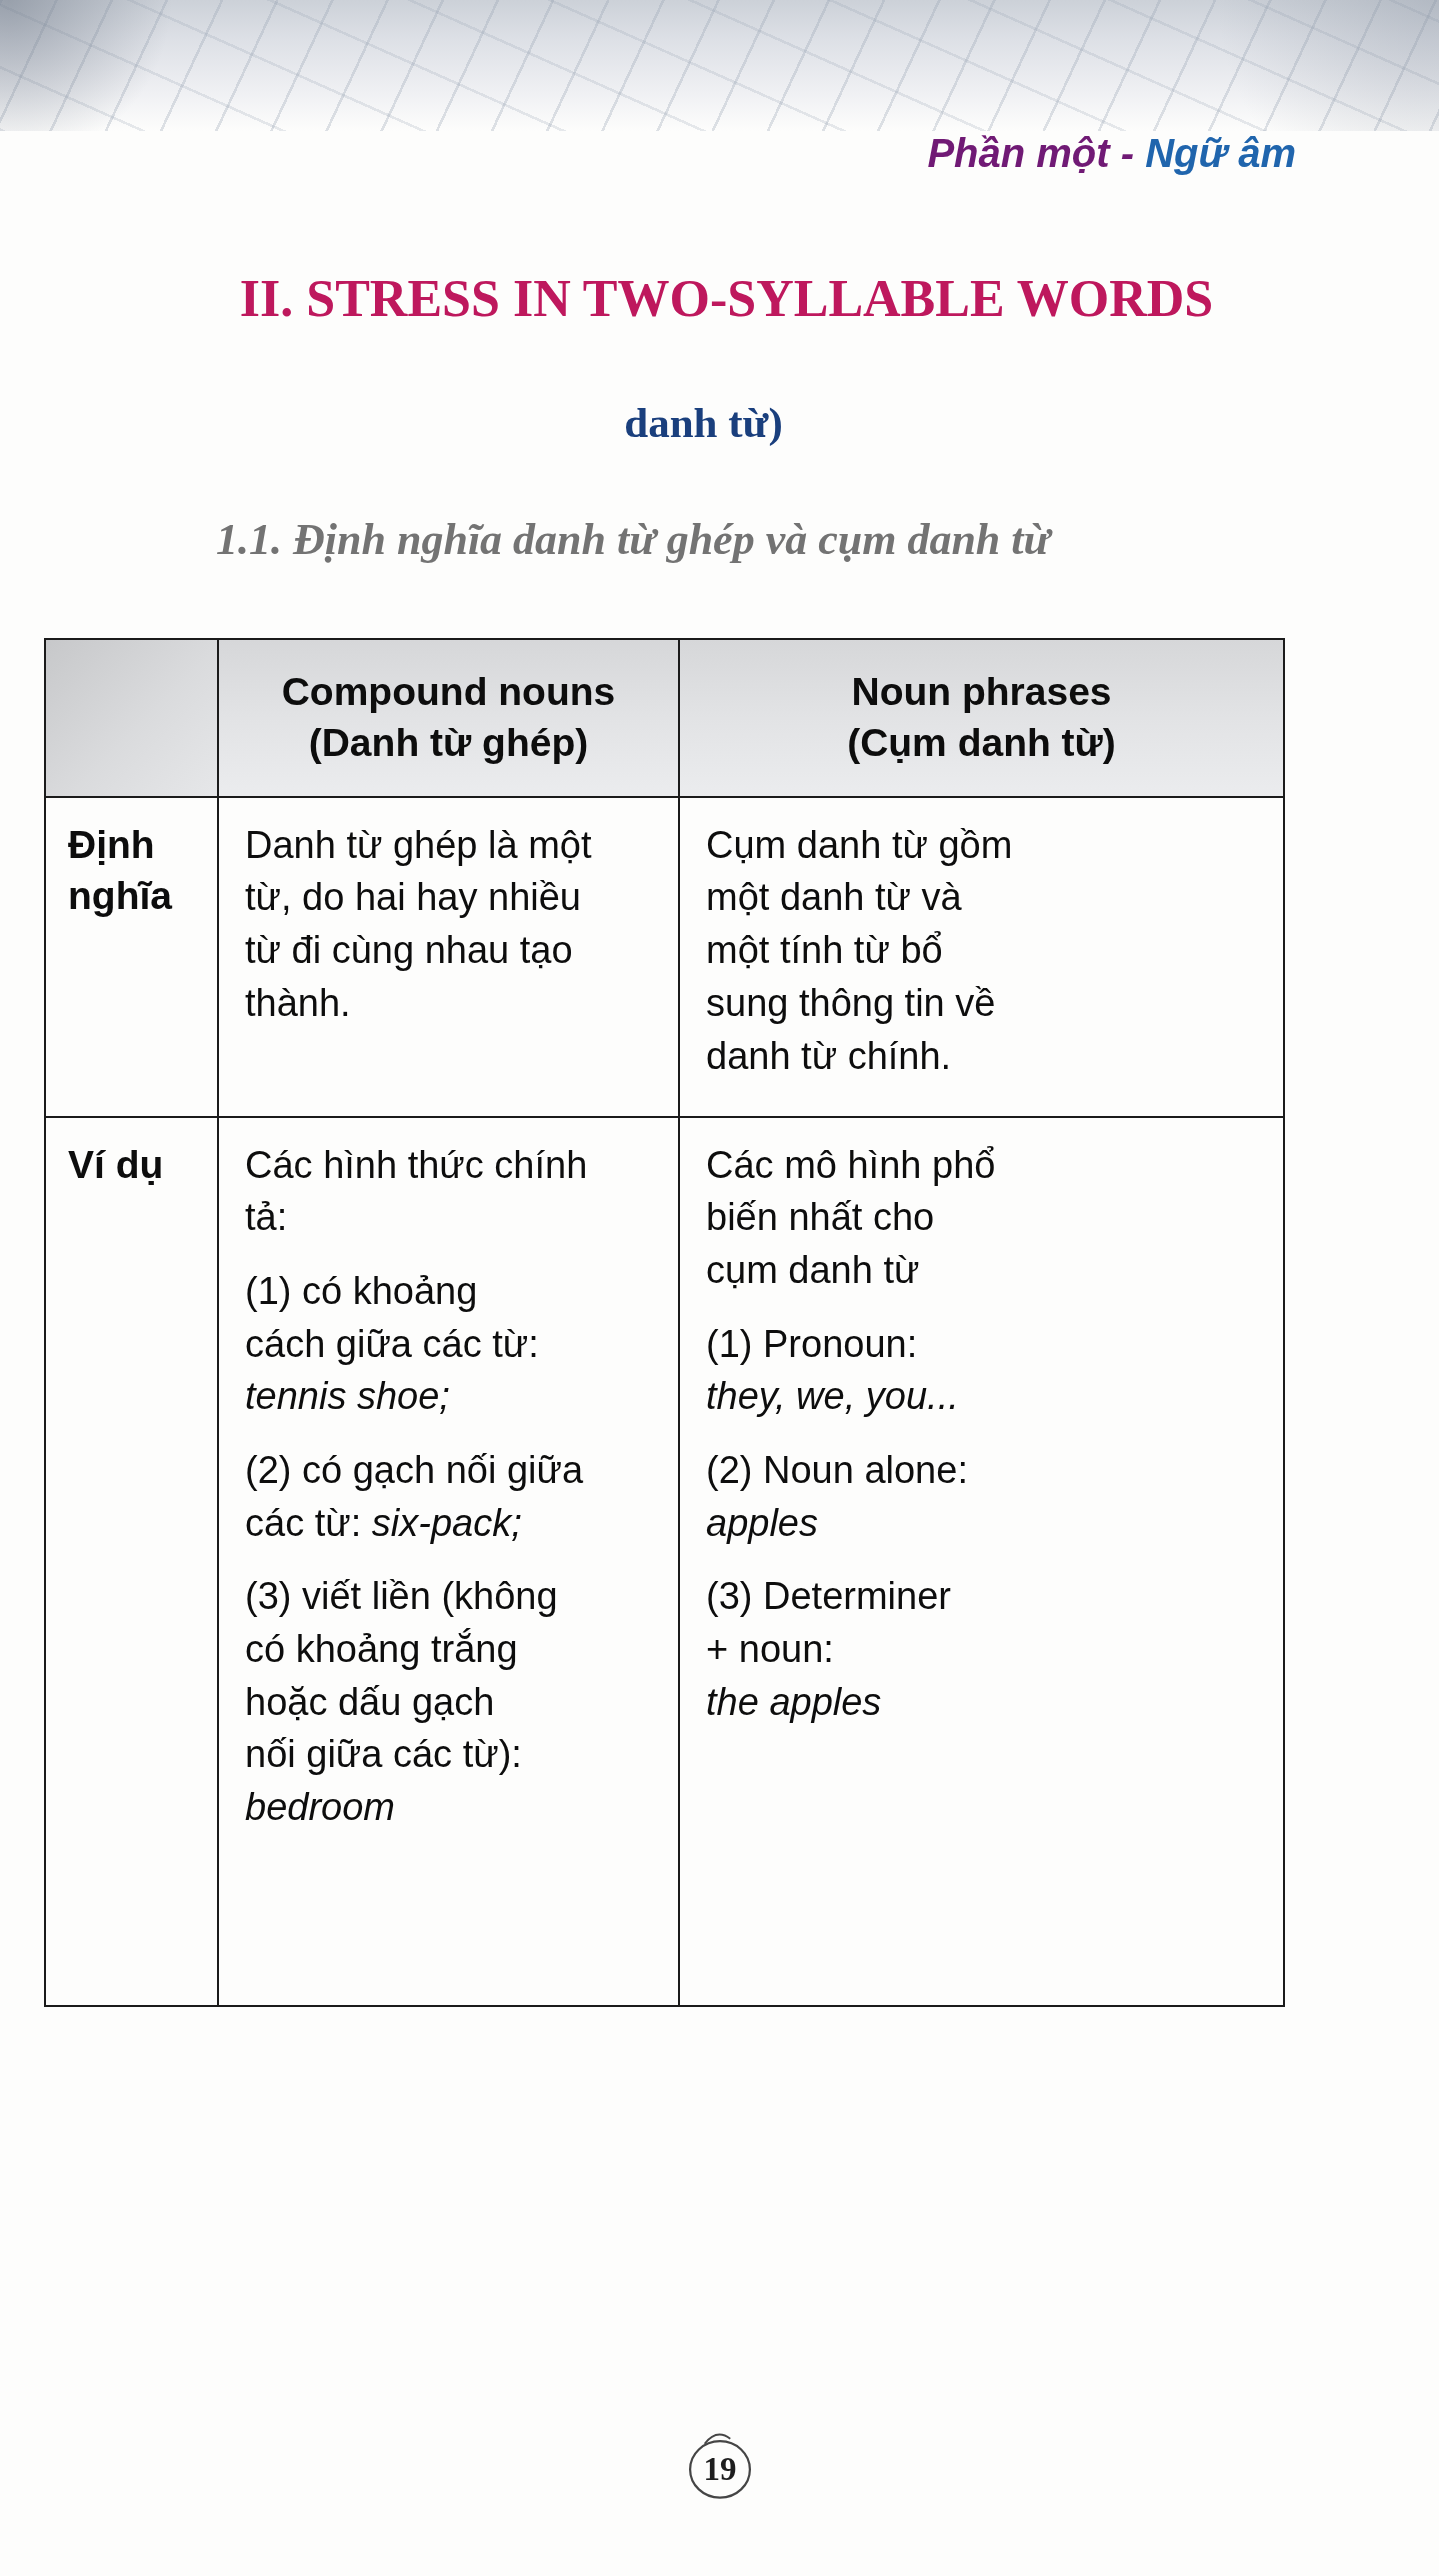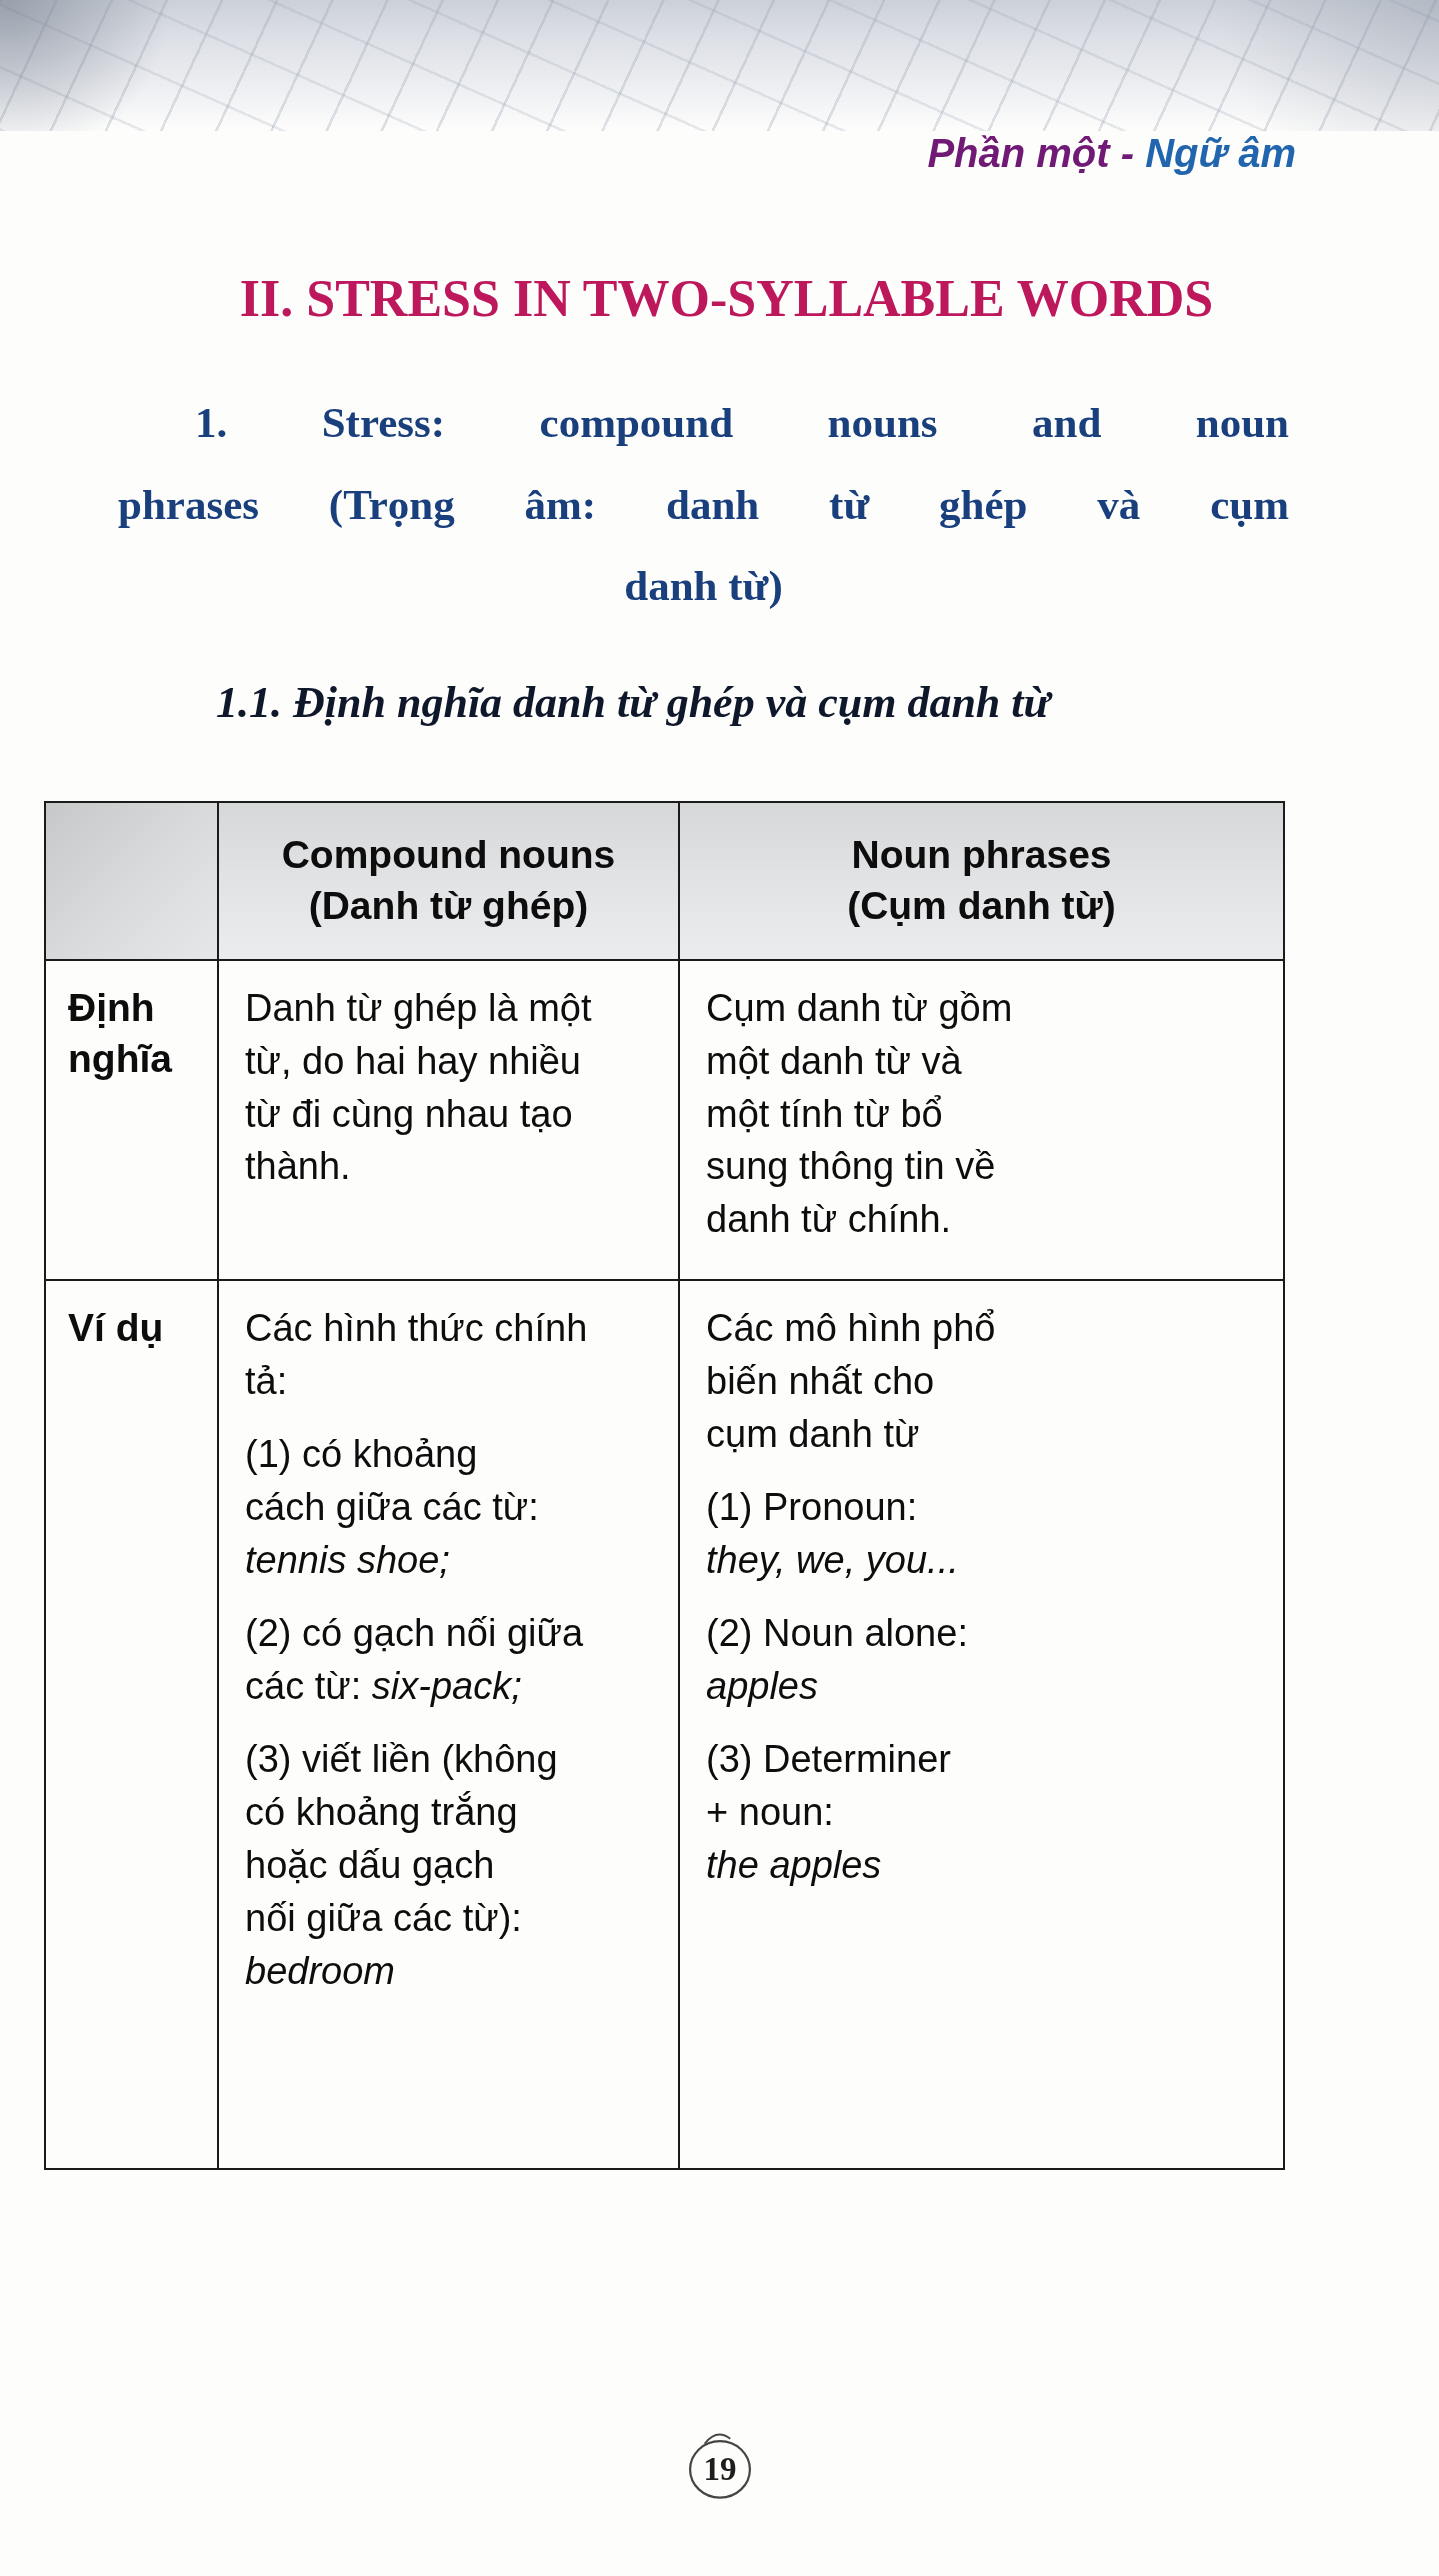--- a/index.html
+++ b/index.html
@@ -22,21 +22,21 @@
   .hdr-sec{color:#2065ad}
 
   .doc-title{margin:84px 47px 0 60px;text-align:center;color:#be185d;
     font-size:52px;line-height:1.46;font-weight:700}
   .t-line{display:block}
 
   .intro{margin:45px 151px 0 118px;color:#1a3f7d;font-weight:700;font-size:43px;line-height:1.9}
   .intro-just{white-space:pre-line;text-align:justify;text-align-last:justify;text-indent:77px}
   .intro-last{text-align:center}
 
-  .subsection{margin:50px 94px 0 120px;color:#0f172a;font-weight:700;
+  .subsection{margin:50px 94px 0 120px;color:#737373;font-weight:700;
     font-style:italic;font-size:44px;text-indent:96px}
 
   .tbl{margin:73px 0 0 44px;width:1239px;border-collapse:collapse;table-layout:fixed;
     font-family:Liberation Sans, sans-serif;font-size:38px;line-height:1.39;color:#0d0d0d}
   .c1{width:173px}.c2{width:461px}.c3{width:605px}
   .tbl th,.tbl td{border:2.6px solid #1b1b1b;vertical-align:top}
   .tbl thead th{background:linear-gradient(180deg,#d6d7d9 0%,#e2e3e5 50%,#ebecee 100%);
     font-weight:700;text-align:center;font-size:39px;line-height:1.3;padding:27.5px 6.9px}
   .tbl th.corner{background:linear-gradient(135deg,#c7c8ca 0%,#dadbdd 55%,#e6e7e9 100%)}
   .hline{display:block}
@@ -62,22 +62,20 @@
 <div class="page-header">
   <span class="hdr-part">Phần một -</span>
   <span class="hdr-sec">Ngữ âm</span>
 </div>
 
 <h1 class="doc-title">
   <span class="t-line">II. STRESS IN TWO-SYLLABLE WORDS</span>
 </h1>
 
 <div class="intro">
-  <div class="intro-just">1. Stress: compound nouns and noun
-phrases (Trọng âm: danh từ ghép và cụm</div>
   <div class="intro-last">danh từ)</div>
 </div>
 
 <div class="subsection">1.1. Định nghĩa danh từ ghép và cụm danh từ</div>
 
 <table class="tbl">
   <colgroup>
       <col class="c1">
       <col class="c2">
       <col class="c3">

